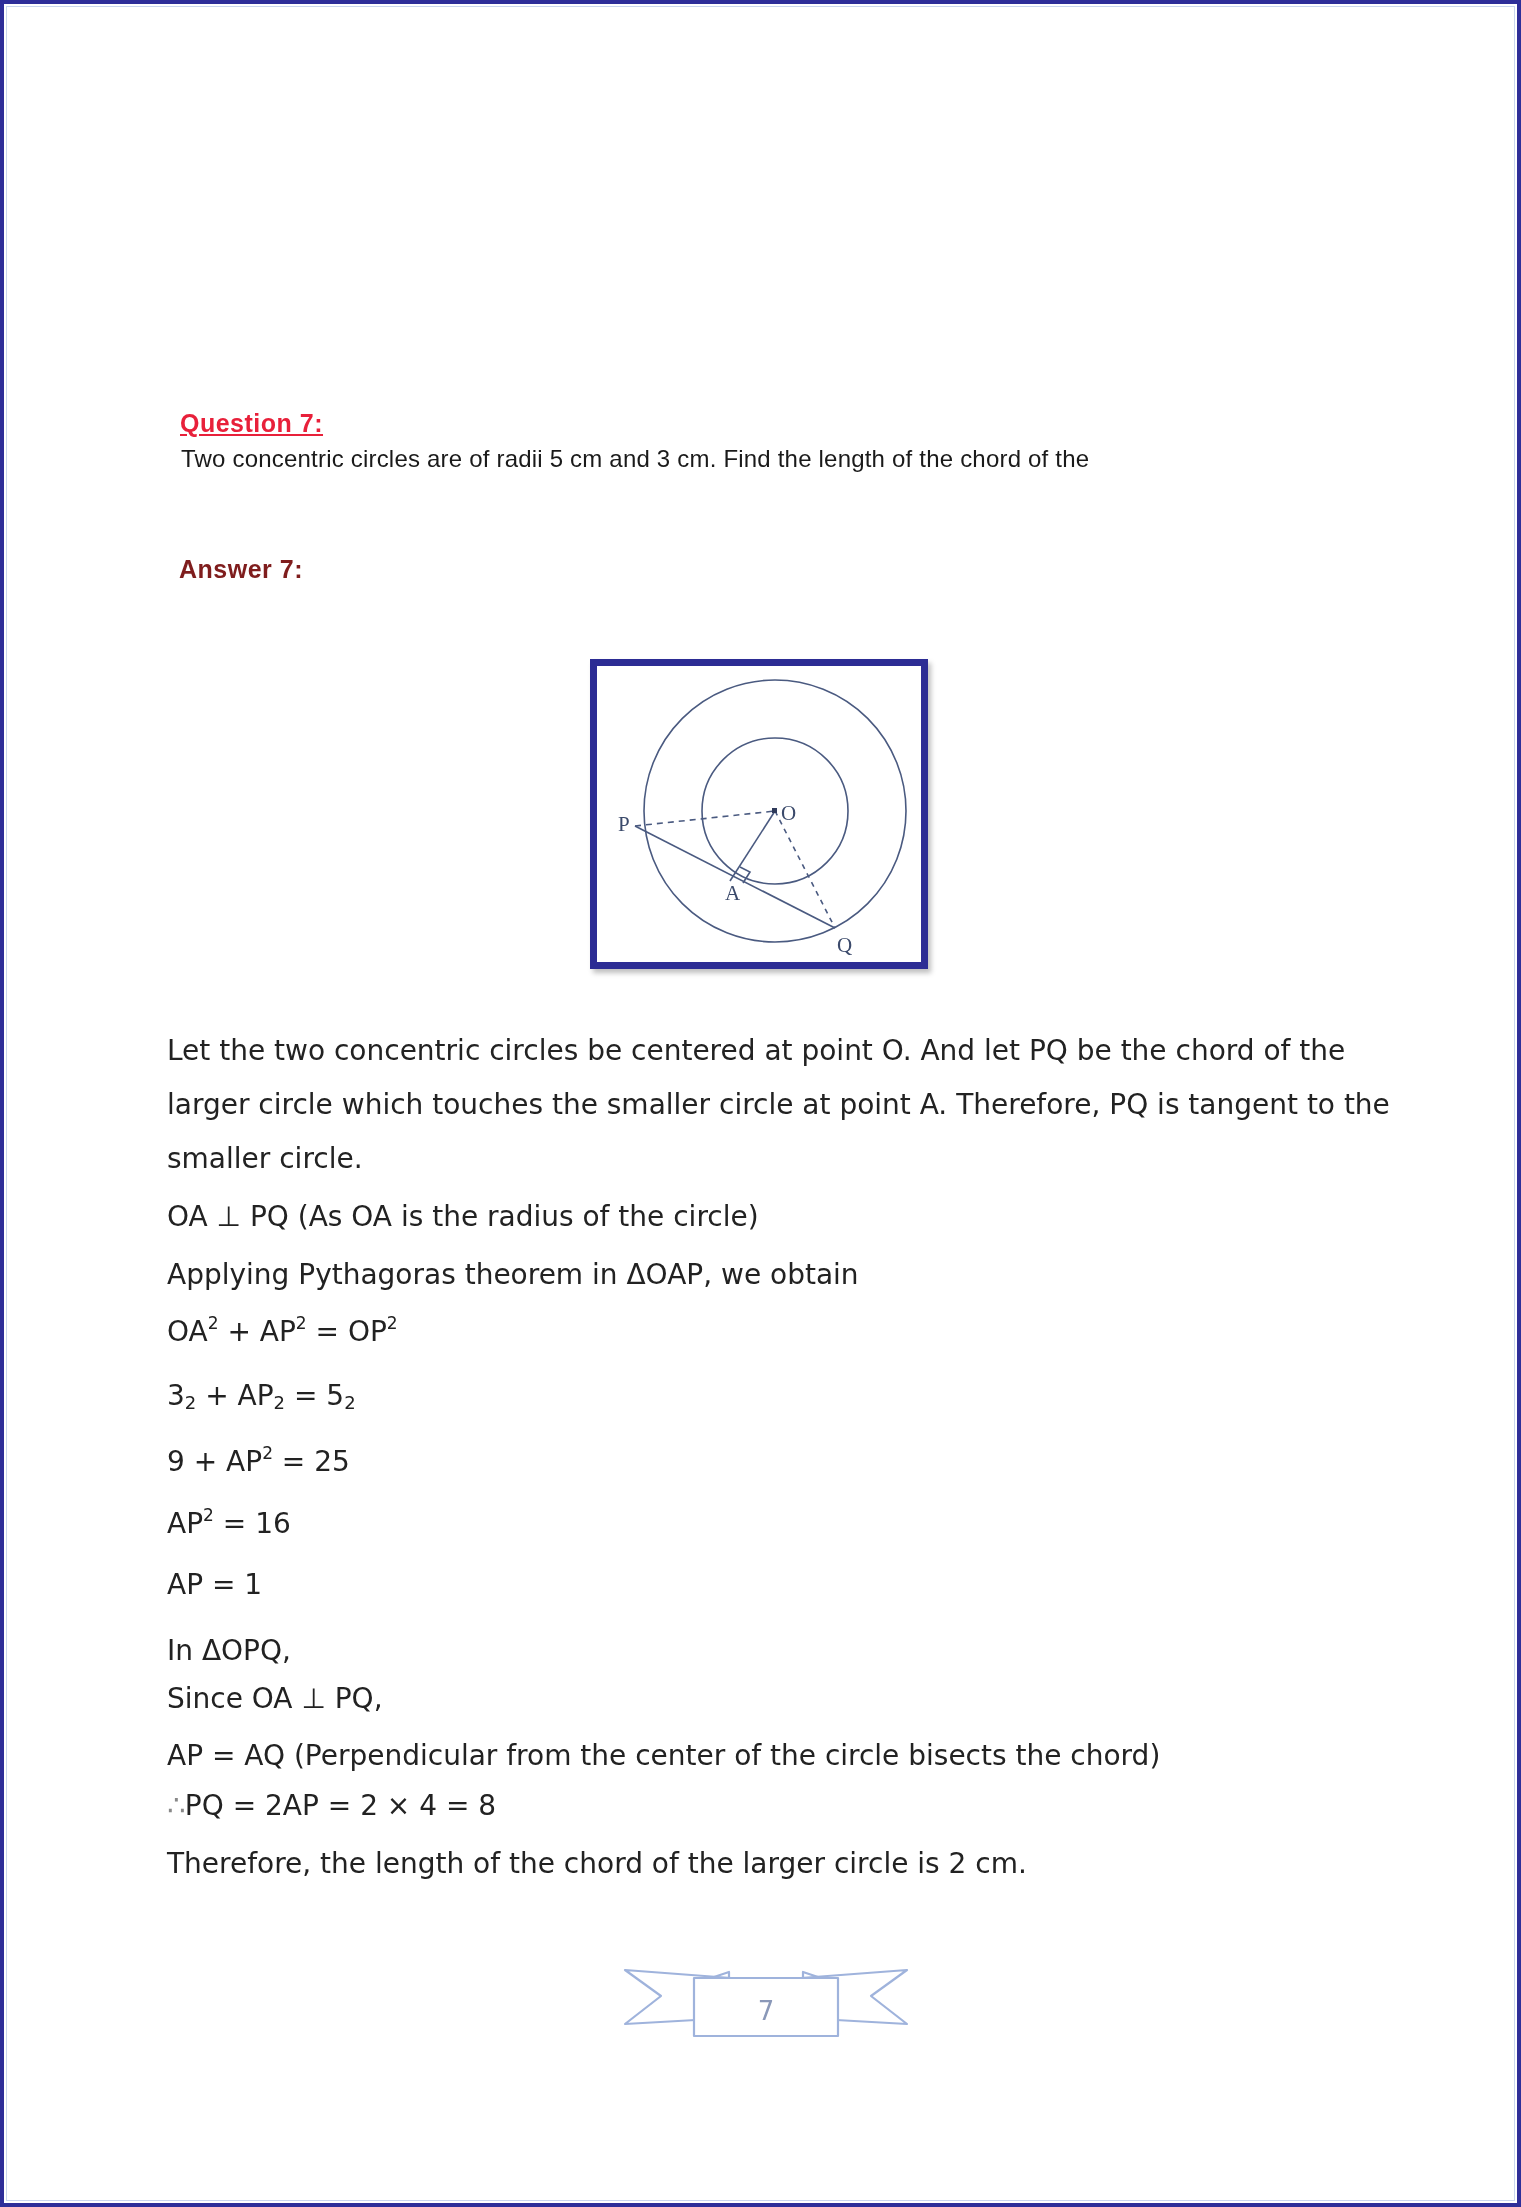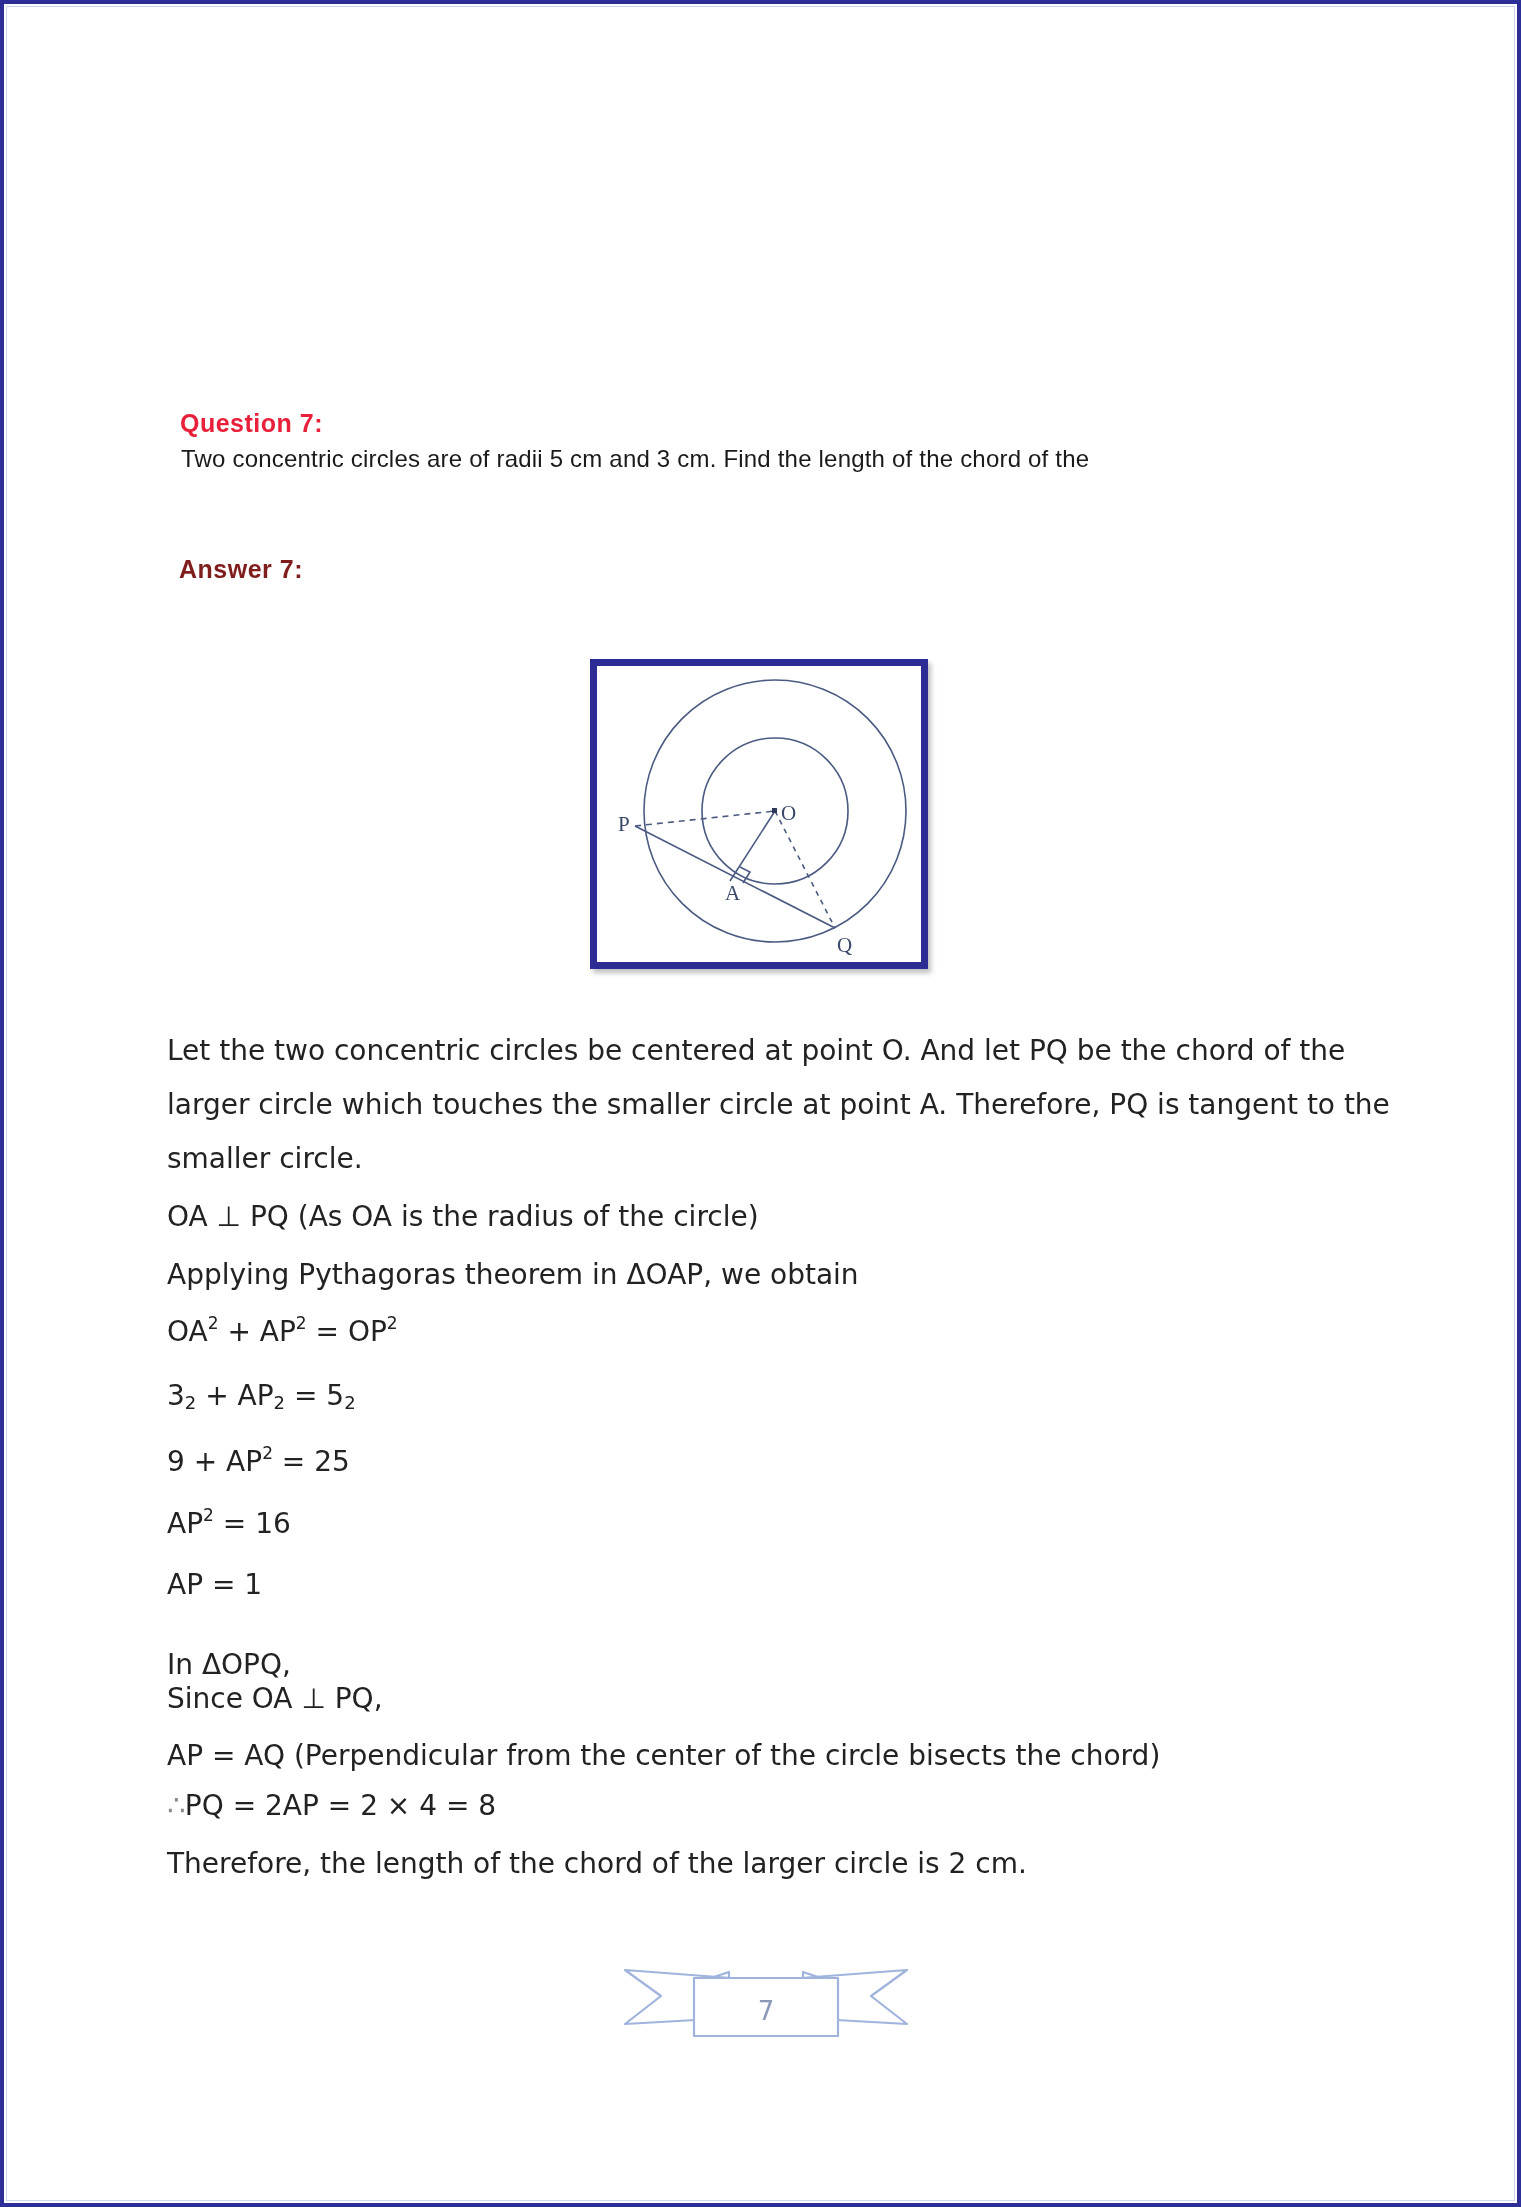--- a/index.html
+++ b/index.html
@@ -11,21 +11,21 @@
     background: #ffffff;
   }
   .page-frame::after {
     content: ""; position: absolute; left: 2px; top: 2px; right: 2px; bottom: 2px;
     border: 1px solid #c9d6ee; pointer-events: none;
   }
   .heading {
     position: absolute; font-family: "Liberation Sans", sans-serif;
     font-weight: bold; font-size: 25px; letter-spacing: 0.5px;
   }
-  .q-heading { left: 176px; top: 405px; color: #e8203a; }
+  .q-heading { left: 176px; top: 405px; color: #e8203a; text-decoration: underline; }
   .a-heading { left: 175px; top: 551px; color: #7f1d1d; }
   .q-text {
     position: absolute; left: 177px; top: 438px; width: 1170px;
     font-family: Liberation Sans, sans-serif; font-size: 24px; line-height: 33px;
     color: #1a1a1a; letter-spacing: 0.2px; text-align: justify;
   }
   .q-text span { display: block; }
   .figure {
     position: absolute; left: 586px; top: 655px; width: 338px; height: 310px;
     box-sizing: border-box; border: 7px solid #2c2c94;
@@ -96,21 +96,21 @@
 
     <div class="line" style="top:409px">
       <span>9 + AP</span><span class="sup">2</span><span> = 25</span>
     </div>
 
     <div class="line" style="top:471px">
       <span>AP</span><span class="sup">2</span><span> = 16</span>
     </div>
 
     <div class="line" style="top:534px">AP = 1</div>
-    <div class="line" style="top:614px">In ΔOPQ,</div>
+    <div class="line" style="top:600px">In ΔOPQ,</div>
     <div class="line" style="top:648px">Since OA ⊥ PQ,</div>
     <div class="line" style="top:705px">AP = AQ (Perpendicular from the center of the circle bisects the chord)</div>
     <div class="line" style="top:755px">
       <span style="color:#888">∴</span><span>PQ = 2AP = 2 × 4 = 8</span>
     </div>
     <div class="line" style="top:813px">Therefore, the length of the chord of the larger circle is 2 cm.</div>
   </div>
 
   <div class="page-num-wrap">
     <svg width="290" height="80" viewBox="0 0 290 80">

